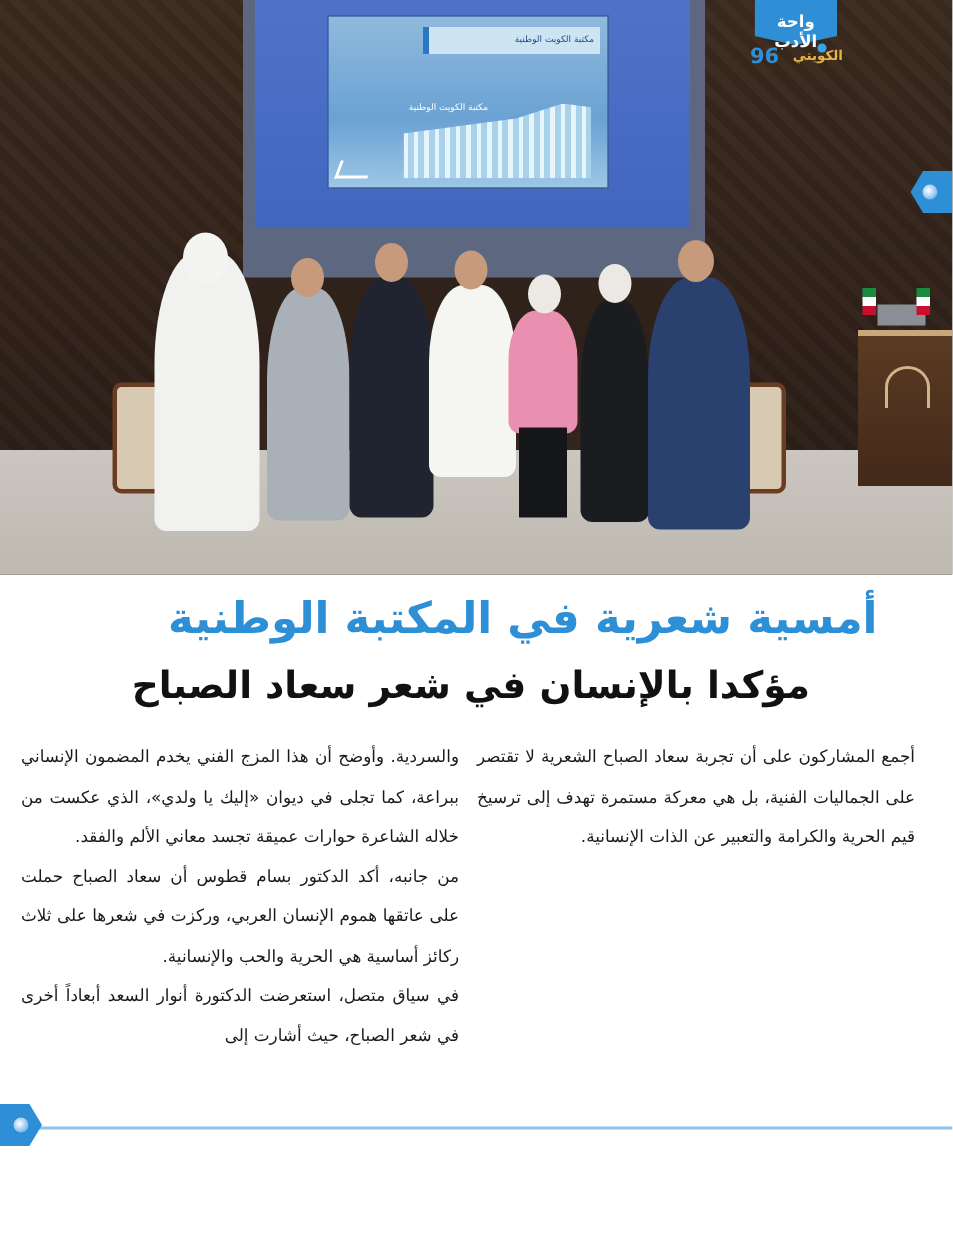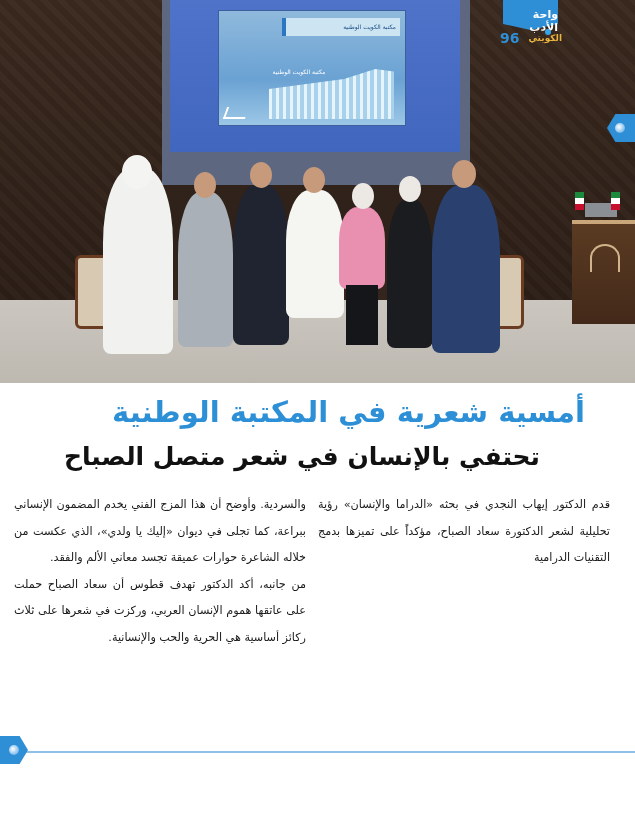--- a/index.html
+++ b/index.html
@@ -25,21 +25,21 @@
   .sofa { position:absolute; background:#d8c9b2; border:3px solid #6a3c22; border-radius:6px; }
   .person { position:absolute; border-radius:40% 40% 8px 8px; }
   .head { position:absolute; border-radius:50%; background:#c79a7c; }
   .podium { position:absolute; left:572px; top:220px; width:63px; height:100px; background:linear-gradient(180deg,#5a3b22,#43291a); border-top:4px solid #c9a77a; }
   .podium-logo { position:absolute; left:18px; top:20px; width:26px; height:26px; border-radius:50% 50% 0 0; border:2px solid #d2b48c; border-bottom:none; }
   .flag { position:absolute; width:9px; height:18px; }
   .laptop { position:absolute; left:585px; top:203px; width:32px; height:14px; background:#8a8f96; }
 
   .section-tab { position:absolute; left:503px; top:0; width:55px; height:30px; background:#2f8fd6;
     clip-path:polygon(0 0,100% 0,100% 80%,50% 100%,0 80%); }
-  .section-tab-label { position:absolute; left:503px; top:8px; width:55px; text-align:right; color:#fff; font-weight:bold; font-size:11px; direction:rtl; }
+  .section-tab-label { position:absolute; left:503px; top:8px; width:55px; text-align:center; color:#fff; font-weight:bold; font-size:11px; direction:rtl; }
   .page-num { position:absolute; left:500px; top:30px; color:#2f8fd6; font-weight:bold; font-size:14px; font-family:"DejaVu Sans", sans-serif; }
   .mag-logo { position:absolute; left:532px; top:33px; width:30px; height:10px; color:#e9b43f; font-weight:bold; font-size:9px; direction:rtl; line-height:10px; }
   .mag-logo-dot { position:absolute; left:545px; top:29px; width:6px; height:6px; border-radius:50%; background:#36a5e8; }
 
   .side-marker { position:absolute; width:28px; height:28px; background:#2f8fd6; }
   .side-marker-right { left:607px; top:114px; clip-path:polygon(30% 0,100% 0,100% 100%,30% 100%,0 50%); }
   .side-marker-left { left:0; top:736px; clip-path:polygon(0 0,70% 0,100% 50%,70% 100%,0 100%); }
   .orb { position:absolute; width:10px; height:10px; border-radius:50%; background:radial-gradient(circle at 40% 40%,#ffffff,#8ec4ef 60%,#2f8fd6); }
 
   .title-main { position:absolute; left:20px; top:393px; width:565px; direction:rtl;
@@ -99,25 +99,26 @@
 <div class="section-tab"></div>
 <div class="section-tab-label">واحة الأدب</div>
 <div class="page-num">96</div>
 <div class="mag-logo-dot"></div>
 <div class="mag-logo">الكويتي</div>
 
 <div class="side-marker side-marker-right"></div>
 <div class="orb" style="left:615px;top:123px;"></div>
 
 <div class="title-main">أمسية شعرية في المكتبة الوطنية</div>
-<div class="title-sub">تحتفي بالإنسان في شعر متصل الصباح</div>
+<div class="title-sub">مؤكدا بالإنسان في شعر سعاد الصباح</div>
 
 <div class="col col-right">
-  <p>قدم الدكتور إيهاب النجدي في بحثه «الدراما والإنسان» رؤية تحليلية لشعر الدكتورة سعاد الصباح، مؤكداً على تميزها بدمج التقنيات الدرامية</p>
+  <p>أجمع المشاركون على أن تجربة سعاد الصباح الشعرية لا تقتصر على الجماليات الفنية، بل هي معركة مستمرة تهدف إلى ترسيخ قيم الحرية والكرامة والتعبير عن الذات الإنسانية.</p>
 </div>
 <div class="col col-left">
   <p>والسردية. وأوضح أن هذا المزج الفني يخدم المضمون الإنساني ببراعة، كما تجلى في ديوان «إليك يا ولدي»، الذي عكست من خلاله الشاعرة حوارات عميقة تجسد معاني الألم والفقد.</p>
-  <p>من جانبه، أكد الدكتور تهدف قطوس أن سعاد الصباح حملت على عاتقها هموم الإنسان العربي، وركزت في شعرها على ثلاث ركائز أساسية هي الحرية والحب والإنسانية.</p>
+  <p>من جانبه، أكد الدكتور بسام قطوس أن سعاد الصباح حملت على عاتقها هموم الإنسان العربي، وركزت في شعرها على ثلاث ركائز أساسية هي الحرية والحب والإنسانية.</p>
+  <p>في سياق متصل، استعرضت الدكتورة أنوار السعد أبعاداً أخرى في شعر الصباح، حيث أشارت إلى</p>
 </div>
 
 <div class="footer-line"></div>
 <div class="side-marker side-marker-left"></div>
 <div class="orb" style="left:9px;top:745px;"></div>
 
 </body></html>

